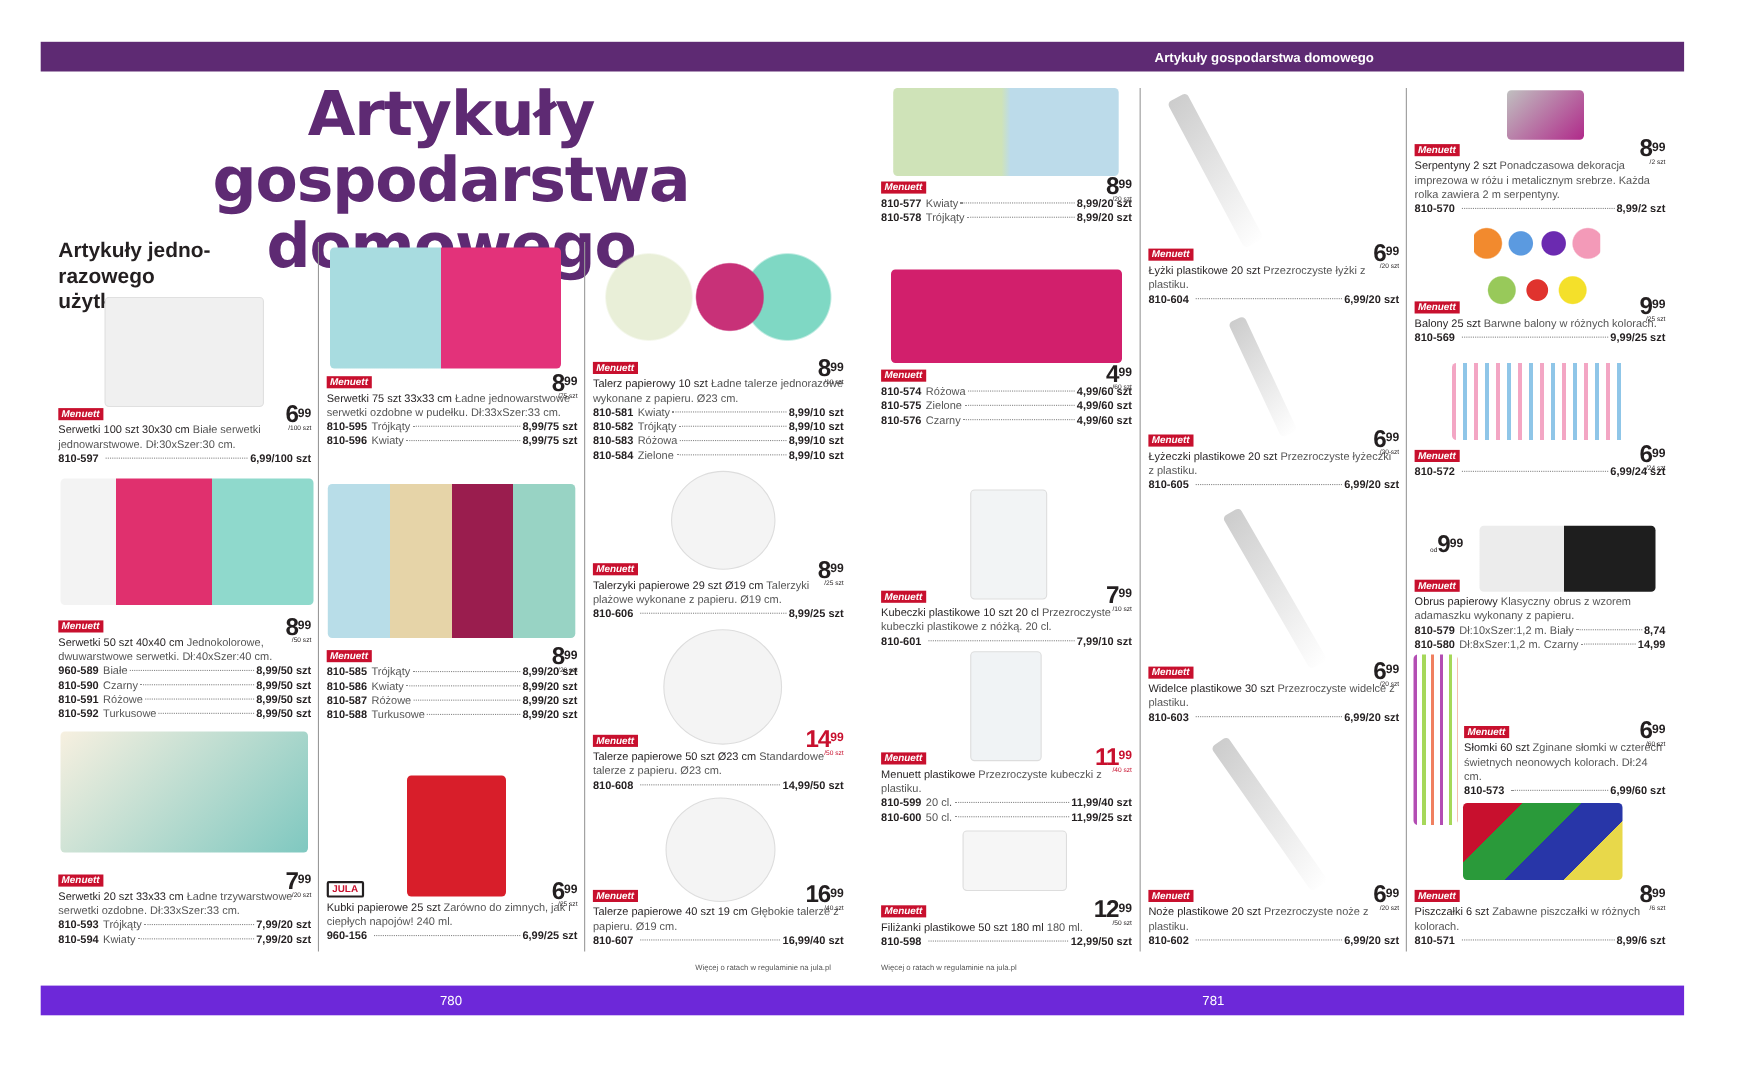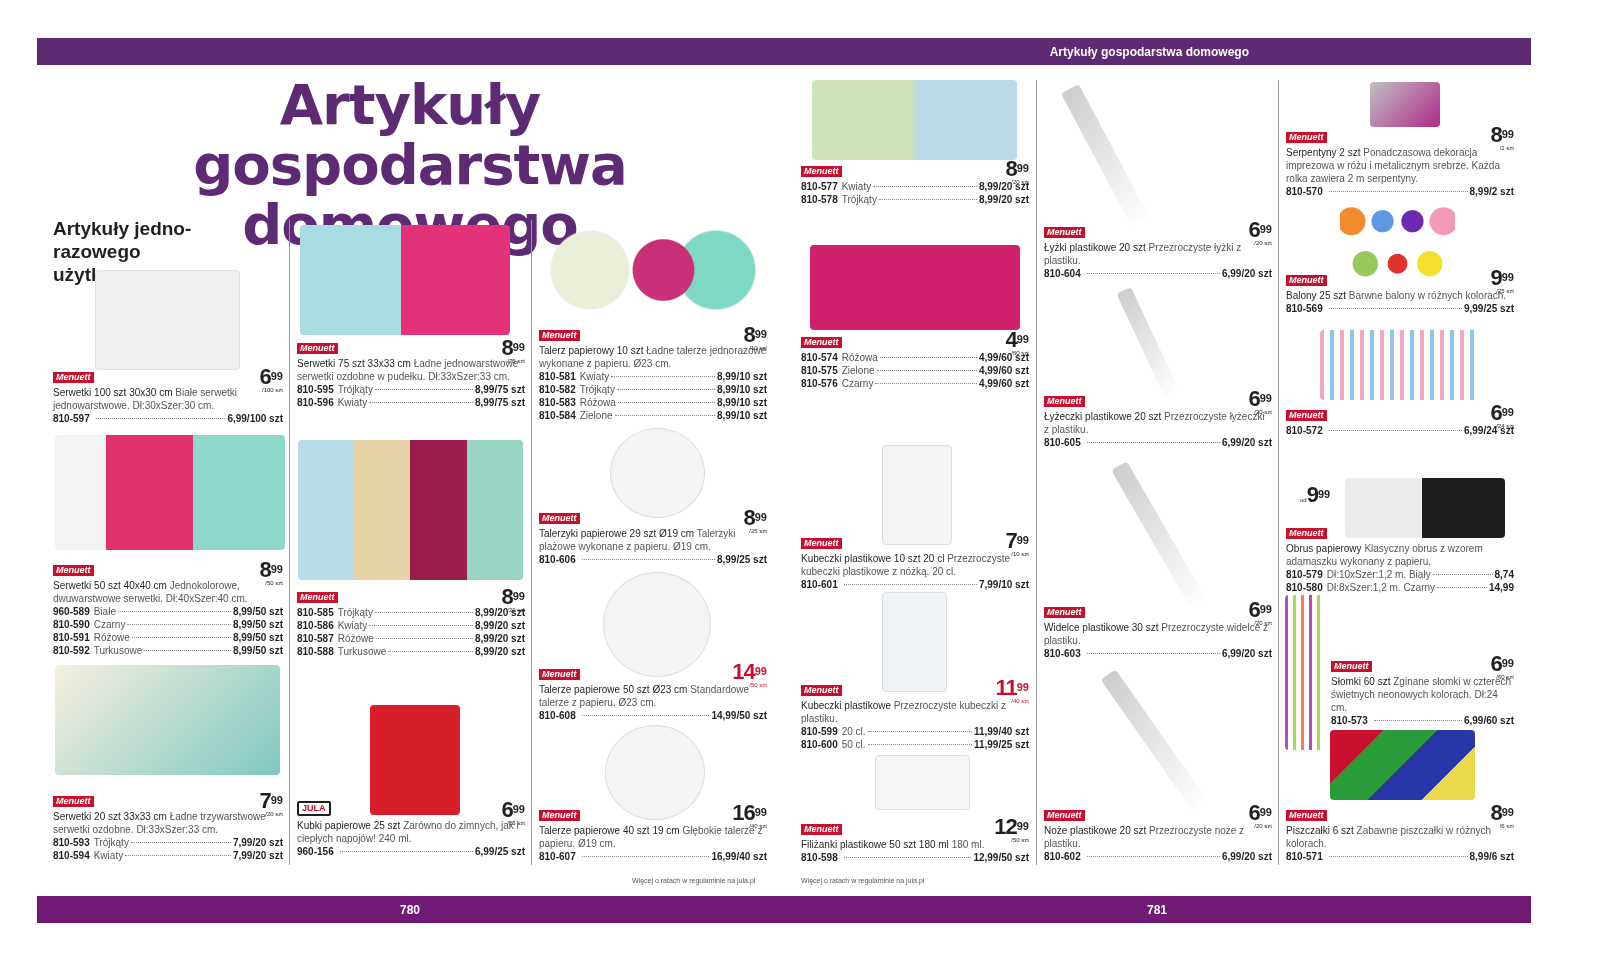--- a/index.html
+++ b/index.html
@@ -1,19 +1,19 @@
 <!DOCTYPE html>
 <html><head>
 <meta charset="utf-8">
 <style>
 *{box-sizing:border-box;margin:0;padding:0}
 body{width:1600px;height:980px;background:#fff;font-family:"Liberation Sans",sans-serif;color:#231f20;position:relative;overflow:hidden}
 .topbar{position:absolute;left:37px;top:38px;width:1494px;height:27px;background:#5e2a73}
 .topbar-title{position:absolute;right:282px;top:7px;color:#fff;font-size:12px;font-weight:bold}
-.botbar{position:absolute;left:37px;top:896px;width:1494px;height:27px;background:#701a75;color:#fff;font-size:12px;font-weight:bold}
+.botbar{position:absolute;left:37px;top:896px;width:1494px;height:27px;background:#6d28d9;color:#fff;font-size:12px;font-weight:normal}
 .pn{position:absolute;top:7px}
 .bigtitle{position:absolute;left:110px;top:75px;width:600px;text-align:center;color:#5e2a73;font-weight:bold;font-size:56px;line-height:60px;letter-spacing:-1px;font-family:"DejaVu Sans",sans-serif}
 .subtitle{position:absolute;left:53px;top:217px;font-weight:bold;font-size:19px;line-height:23px}
 .vline{position:absolute;width:1px;background:#999}
 .prod{position:absolute;font-size:10px;line-height:13px}
 .brand{display:inline-block;background:#c8102e;color:#fff;font-style:italic;font-weight:bold;font-size:9px;padding:0 3px;line-height:11px;margin-bottom:3px}
 .brand.jula{background:#fff;color:#c8102e;border:2px solid #231f20;font-style:normal;border-radius:2px}
 .price{position:absolute;right:0;font-weight:bold;font-size:22px;line-height:22px;letter-spacing:-1px}
 .price sup{font-size:11px;vertical-align:top;position:relative;top:-1px;letter-spacing:0}
 .price small{font-size:6px;position:absolute;right:0;top:13px;font-weight:normal;letter-spacing:0}
@@ -296,21 +296,21 @@
   <div class="row">
       <span class="code">810-601</span>
       <span class="dots"></span>
       <span class="rp">7,99/10 szt</span>
     </div>
 </div>
 
 <div class="prod" style="left:801px;top:683px;width:228px">
   <span class="brand">Menuett</span>
   <div class="price red" style="top:-6px"><span>11</span><sup>99</sup><small>/40 szt</small></div>
-  <div><span class="pname">Kubeczki plastikowe</span> <span class="desc">Przezroczyste kubeczki z plastiku.</span></div>
+  <div><span class="pname">Menuett plastikowe</span> <span class="desc">Przezroczyste kubeczki z plastiku.</span></div>
   <div class="row">
       <span class="code">810-599</span>
       <span class="variant">20 cl.</span>
       <span class="dots"></span>
       <span class="rp">11,99/40 szt</span>
     </div>
   <div class="row">
       <span class="code">810-600</span>
       <span class="variant">50 cl.</span>
       <span class="dots"></span>
@@ -443,14 +443,14 @@
       <span class="dots"></span>
       <span class="rp">8,99/6 szt</span>
     </div>
 </div>
 
 <div class="footnote" style="left:632px">Więcej o ratach w regulaminie na jula.pl</div>
 <div class="footnote" style="left:801px">Więcej o ratach w regulaminie na jula.pl</div>
 
 <div class="botbar">
   <span class="pn" style="left:363px">780</span>
-  <span class="pn" style="left:1110px">781</span>
+  <span class="pn" style="left:1056px">781</span>
 </div>
 
 </body></html>

